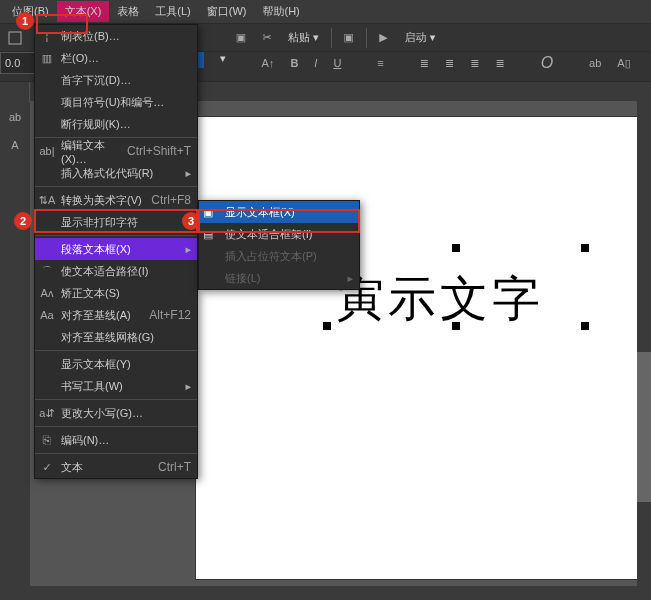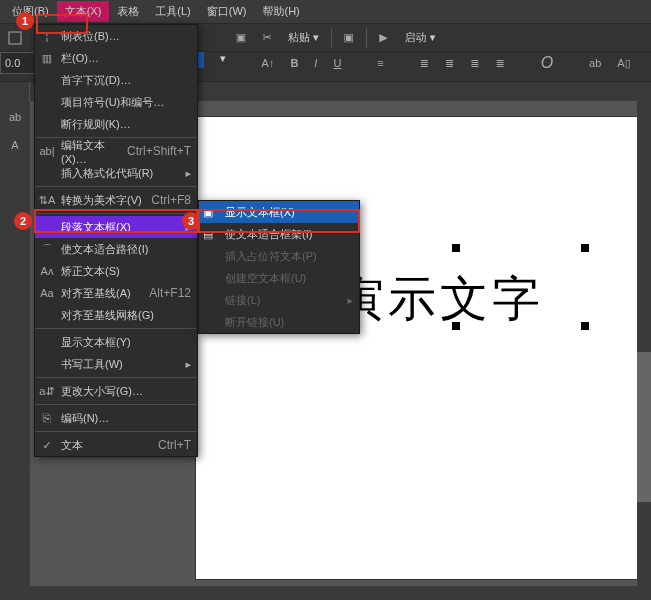--- a/index.html
+++ b/index.html
@@ -171,20 +171,23 @@
   <div class="menu-row">
       <span>插入格式化代码(R)</span>
       <span class="arrow">▸</span>
     </div>
   <div class="menu-sep"></div>
   <div class="menu-row">
       <span class="ico">⇅A</span>
       <span>转换为美术字(V)</span>
       <span class="shortcut">Ctrl+F8</span>
     </div>
+  <div class="menu-row">
+      <span>显示非打印字符</span>
+    </div>
   <div class="menu-sep"></div>
   <div class="menu-row hl">
       <span>段落文本框(X)</span>
       <span class="arrow">▸</span>
     </div>
   <div class="menu-row">
       <span class="ico">⌒</span>
       <span>使文本适合路径(I)</span>
     </div>
   <div class="menu-row">
@@ -231,28 +234,22 @@
       <span>显示文本框(X)</span>
     </div>
   <div class="sub-row">
       <span class="ico" style="position:absolute;left:4px">▤</span>
       <span>使文本适合框架(I)</span>
     </div>
   <div class="sub-row dim">
       <span>插入占位符文本(P)</span>
     </div>
   <div class="sub-row dim">
-      <span>创建空文本框(U)</span>
-    </div>
-  <div class="sub-row dim">
       <span>链接(L)</span>
       <span class="arrow">▸</span>
-    </div>
-  <div class="sub-row dim">
-      <span>断开链接(U)</span>
     </div>
 </div>
 
 <div class="callout c1">
     <div class="num">1</div>
   </div>
 <div class="callout c2">
     <div class="num">2</div>
   </div>
 <div class="callout c3">

